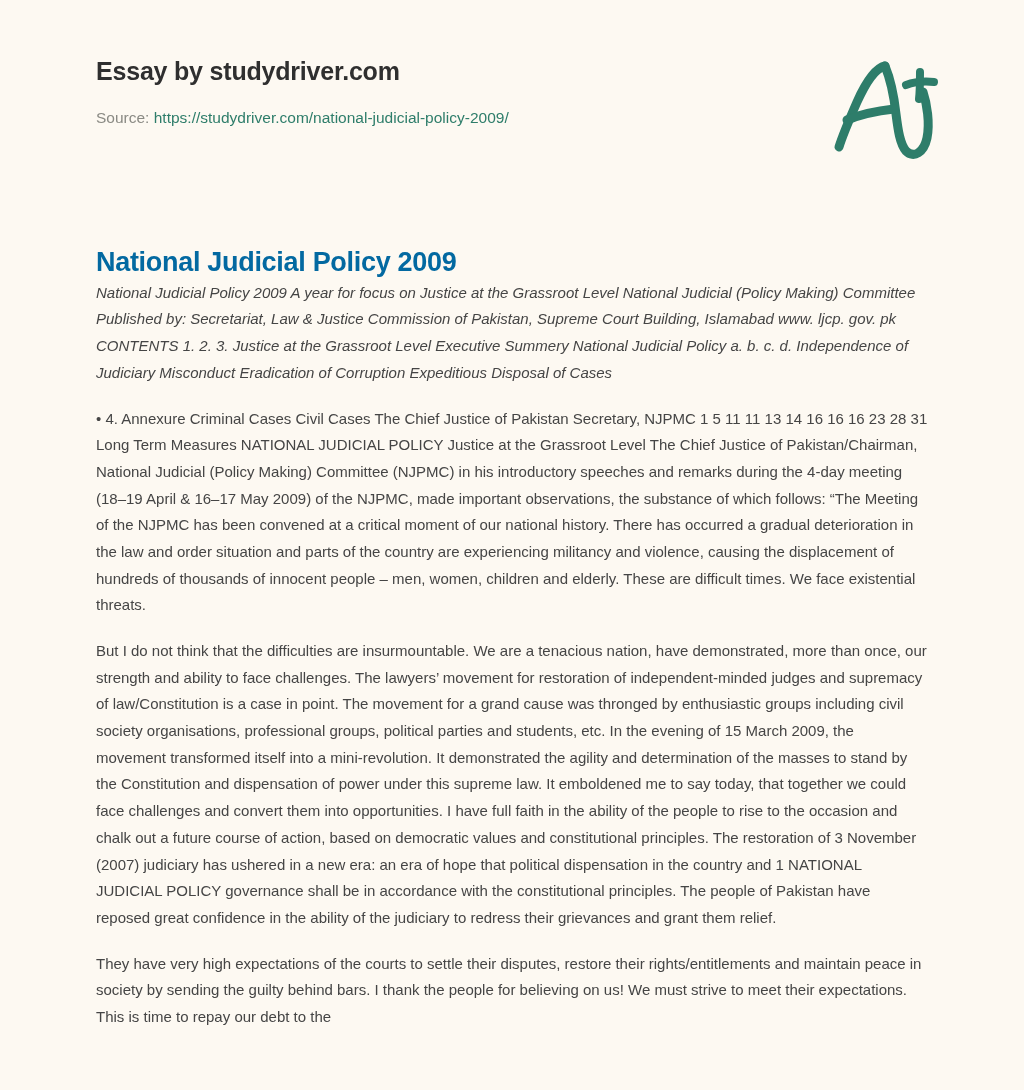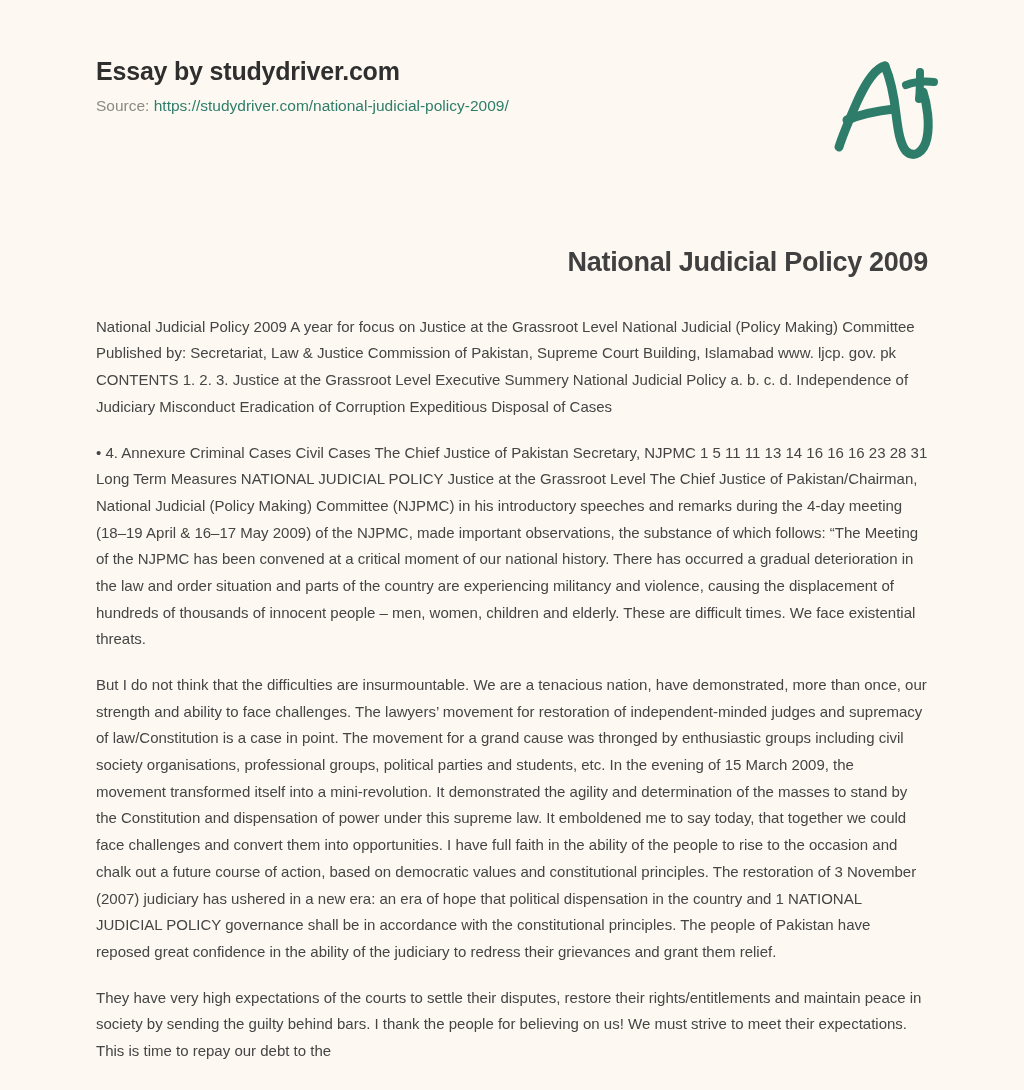--- a/index.html
+++ b/index.html
@@ -30,21 +30,21 @@
   }
   .site-title {
     font-size: 25px;
     font-weight: bold;
     color: #2f2f2f;
     letter-spacing: -0.2px;
     line-height: 1.2;
     margin: 0;
   }
   .source-line {
-    margin-top: 10px;
+    margin-top: 22px;
     font-size: 15.5px;
     color: #8a8a84;
     line-height: 1.3;
     white-space: nowrap;
   }
   .source-label {
     color: #8a8a84;
   }
   .source-url {
     color: #2e7d6a;
@@ -63,40 +63,39 @@
   .logo svg { display: block; }
 
   
   .content {
     padding: 0 96px;
     box-sizing: border-box;
   }
   .doc-title {
     font-size: 27px;
     font-weight: bold;
-    color: #404040;
+    color: #0369a1;
     margin: 96px 0 0 0;
     letter-spacing: -0.3px;
     line-height: 1.25;
-    text-align: right;
   }
   .body-text {
     margin: 0;
     padding: 0;
   }
   .para {
     font-size: 15px;
     line-height: 1.78;
     color: #454545;
     margin: 0 0 19px 0;
     text-align: left;
     max-width: 832px;
   }
   .para.first {
-    margin-top: 34px;
+    font-style: italic;
   }
   .para.bullet::before {
     content: "\2022\00a0";
   }
 </style>
 </head>
 <body>
 
 <div class="page">
 

